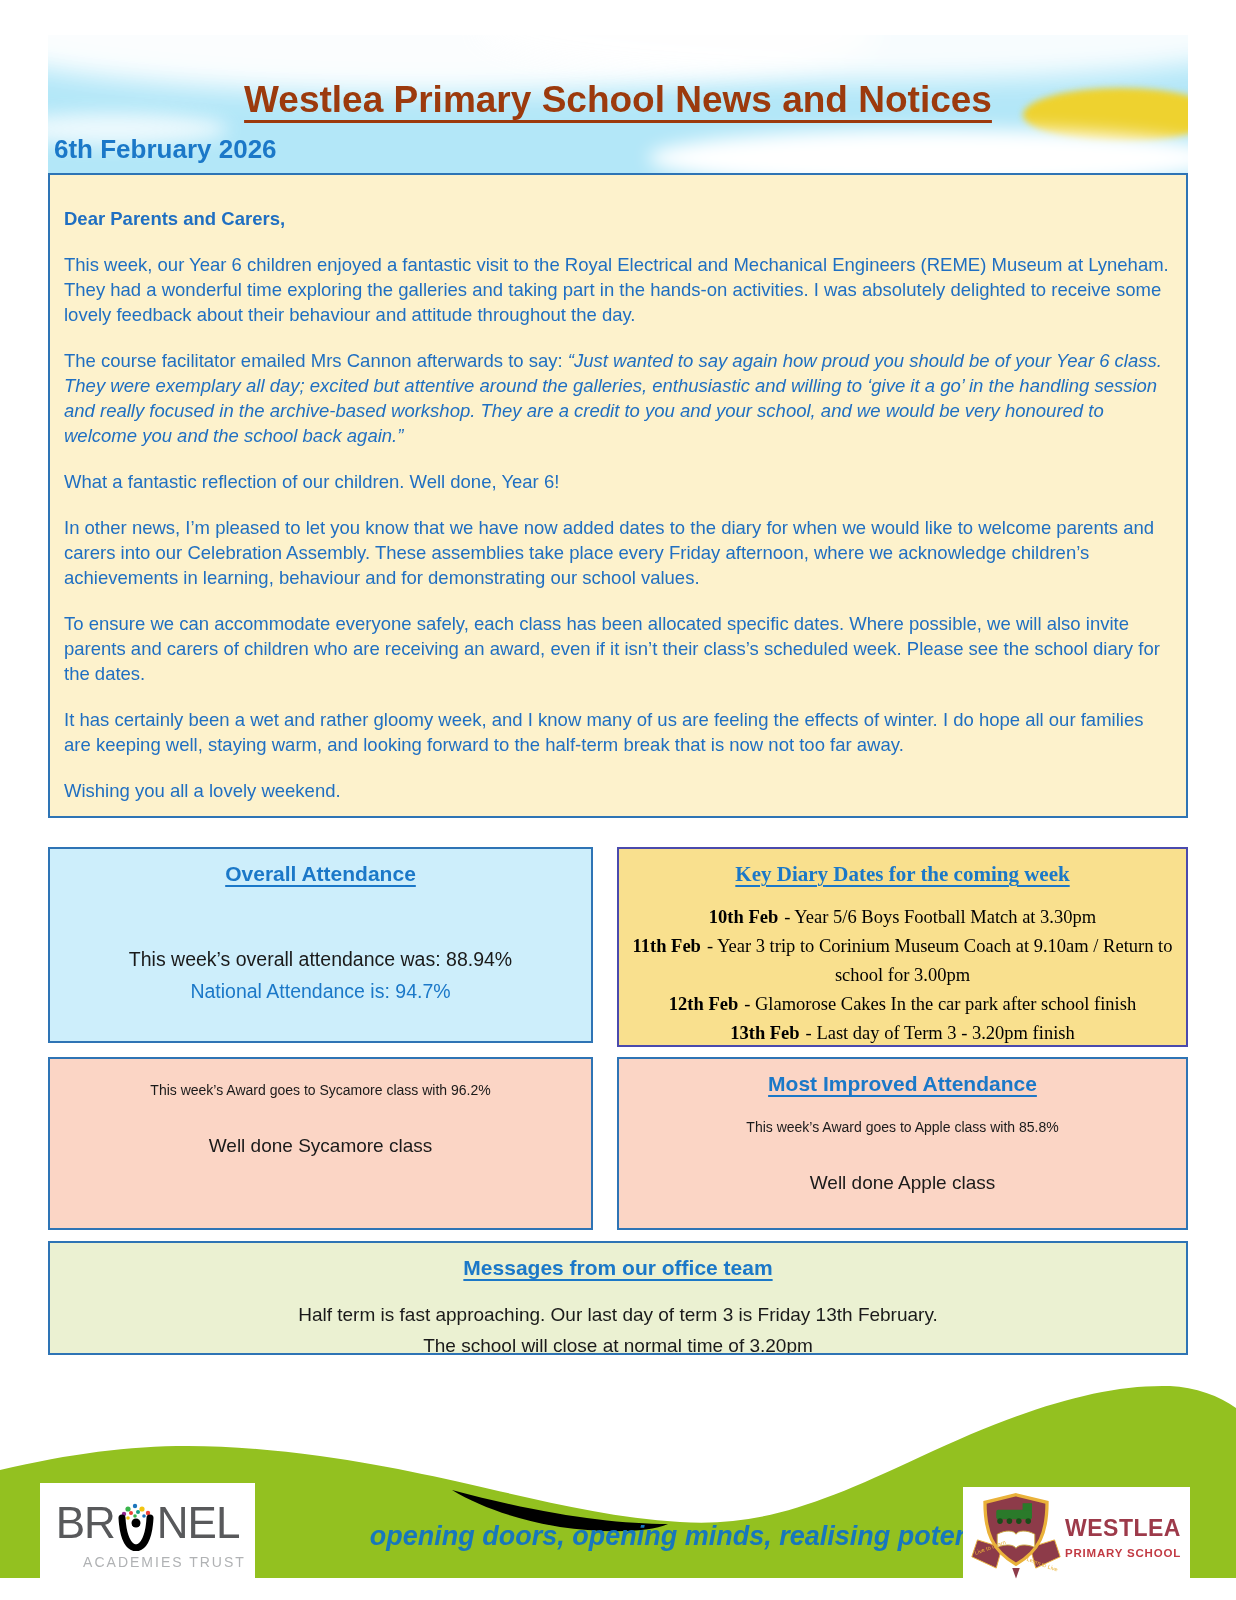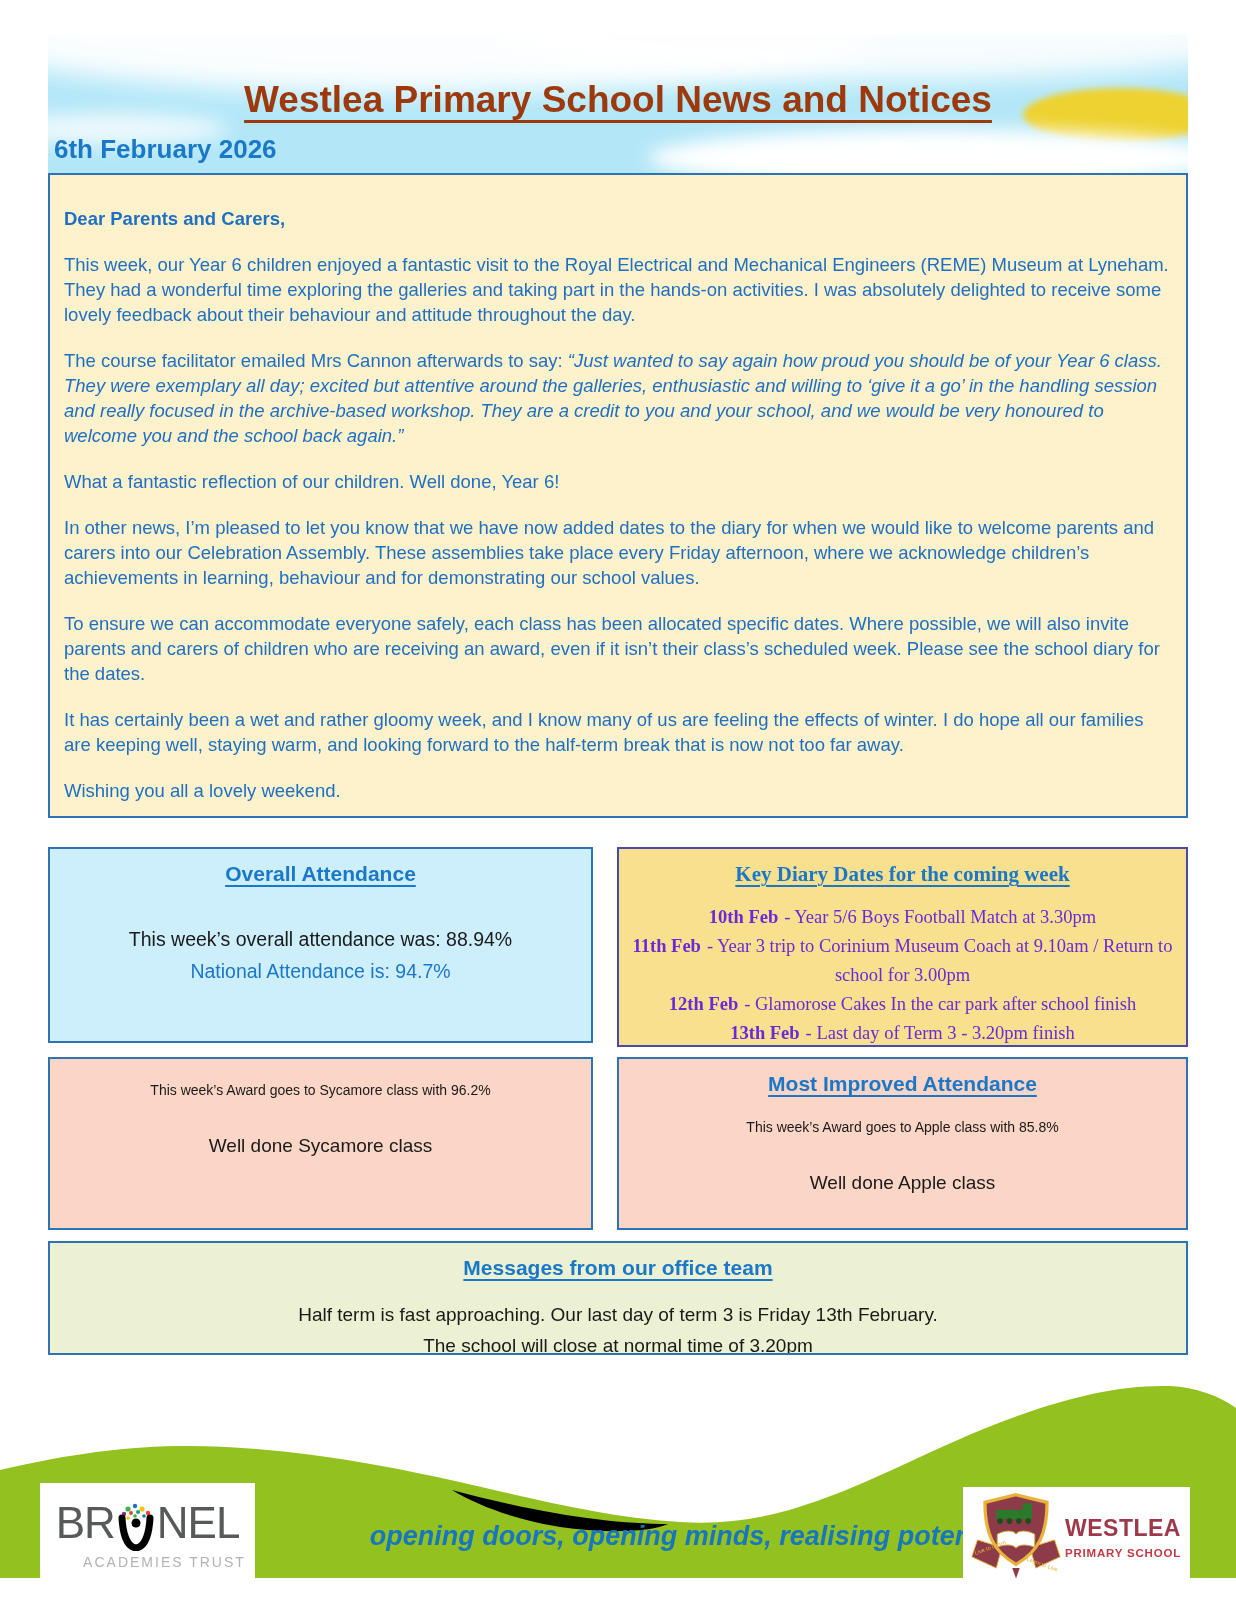--- a/index.html
+++ b/index.html
@@ -33,23 +33,23 @@
   .box{position:absolute;box-sizing:border-box;border:2px solid #2e74b5;
        text-align:center;color:#1a1a1a;overflow:hidden;}
   .box h2{font-size:21px;font-weight:bold;color:#1b78c8;margin:13px 0 0;
        text-decoration:underline;text-underline-offset:4px;}
   #box-overall{left:48px;top:847px;width:545px;height:196px;background:#cdeefb;}
   #box-diary{left:617px;top:847px;width:571px;height:200px;background:#f9e08e;border-color:#4a4aad;font-family:Liberation Serif, serif;}
   #box-best{left:48px;top:1057px;width:545px;height:173px;background:#fbd5c5;}
   #box-improved{left:617px;top:1057px;width:571px;height:173px;background:#fbd5c5;}
   #box-office{left:48px;top:1241px;width:1140px;height:114px;background:#ebf1d2;}
 
-  #box-overall .line1{margin-top:42px;font-size:19.5px;text-align:center;}
+  #box-overall .line1{margin-top:62px;font-size:19.5px;text-align:center;}
   #box-overall .line2{margin-top:9px;font-size:19.5px;color:#1b78c8;}
-  .diary-list{margin-top:16px;font-size:18.5px;line-height:29px;color:#6d28d9;}
+  .diary-list{margin-top:16px;font-size:18.5px;line-height:29px;color:#000000;}
   .diary-list .d{font-weight:bold;margin-right:6px;}
   #box-best .line1,#box-improved .line1{margin-top:23px;font-size:14px;}
   #box-best .line2,#box-improved .line2{margin-top:37px;font-size:19px;}
   #box-office .line1{margin-top:24px;font-size:19px;}
   #box-office .line2{margin-top:9px;font-size:19px;}
 
   
   .wave-svg{position:absolute;left:0;top:1372px;}
   .tagline{position:absolute;left:250px;top:1521px;width:880px;text-align:center;
        font-size:27px;font-weight:bold;font-style:italic;color:#1777bd;}

